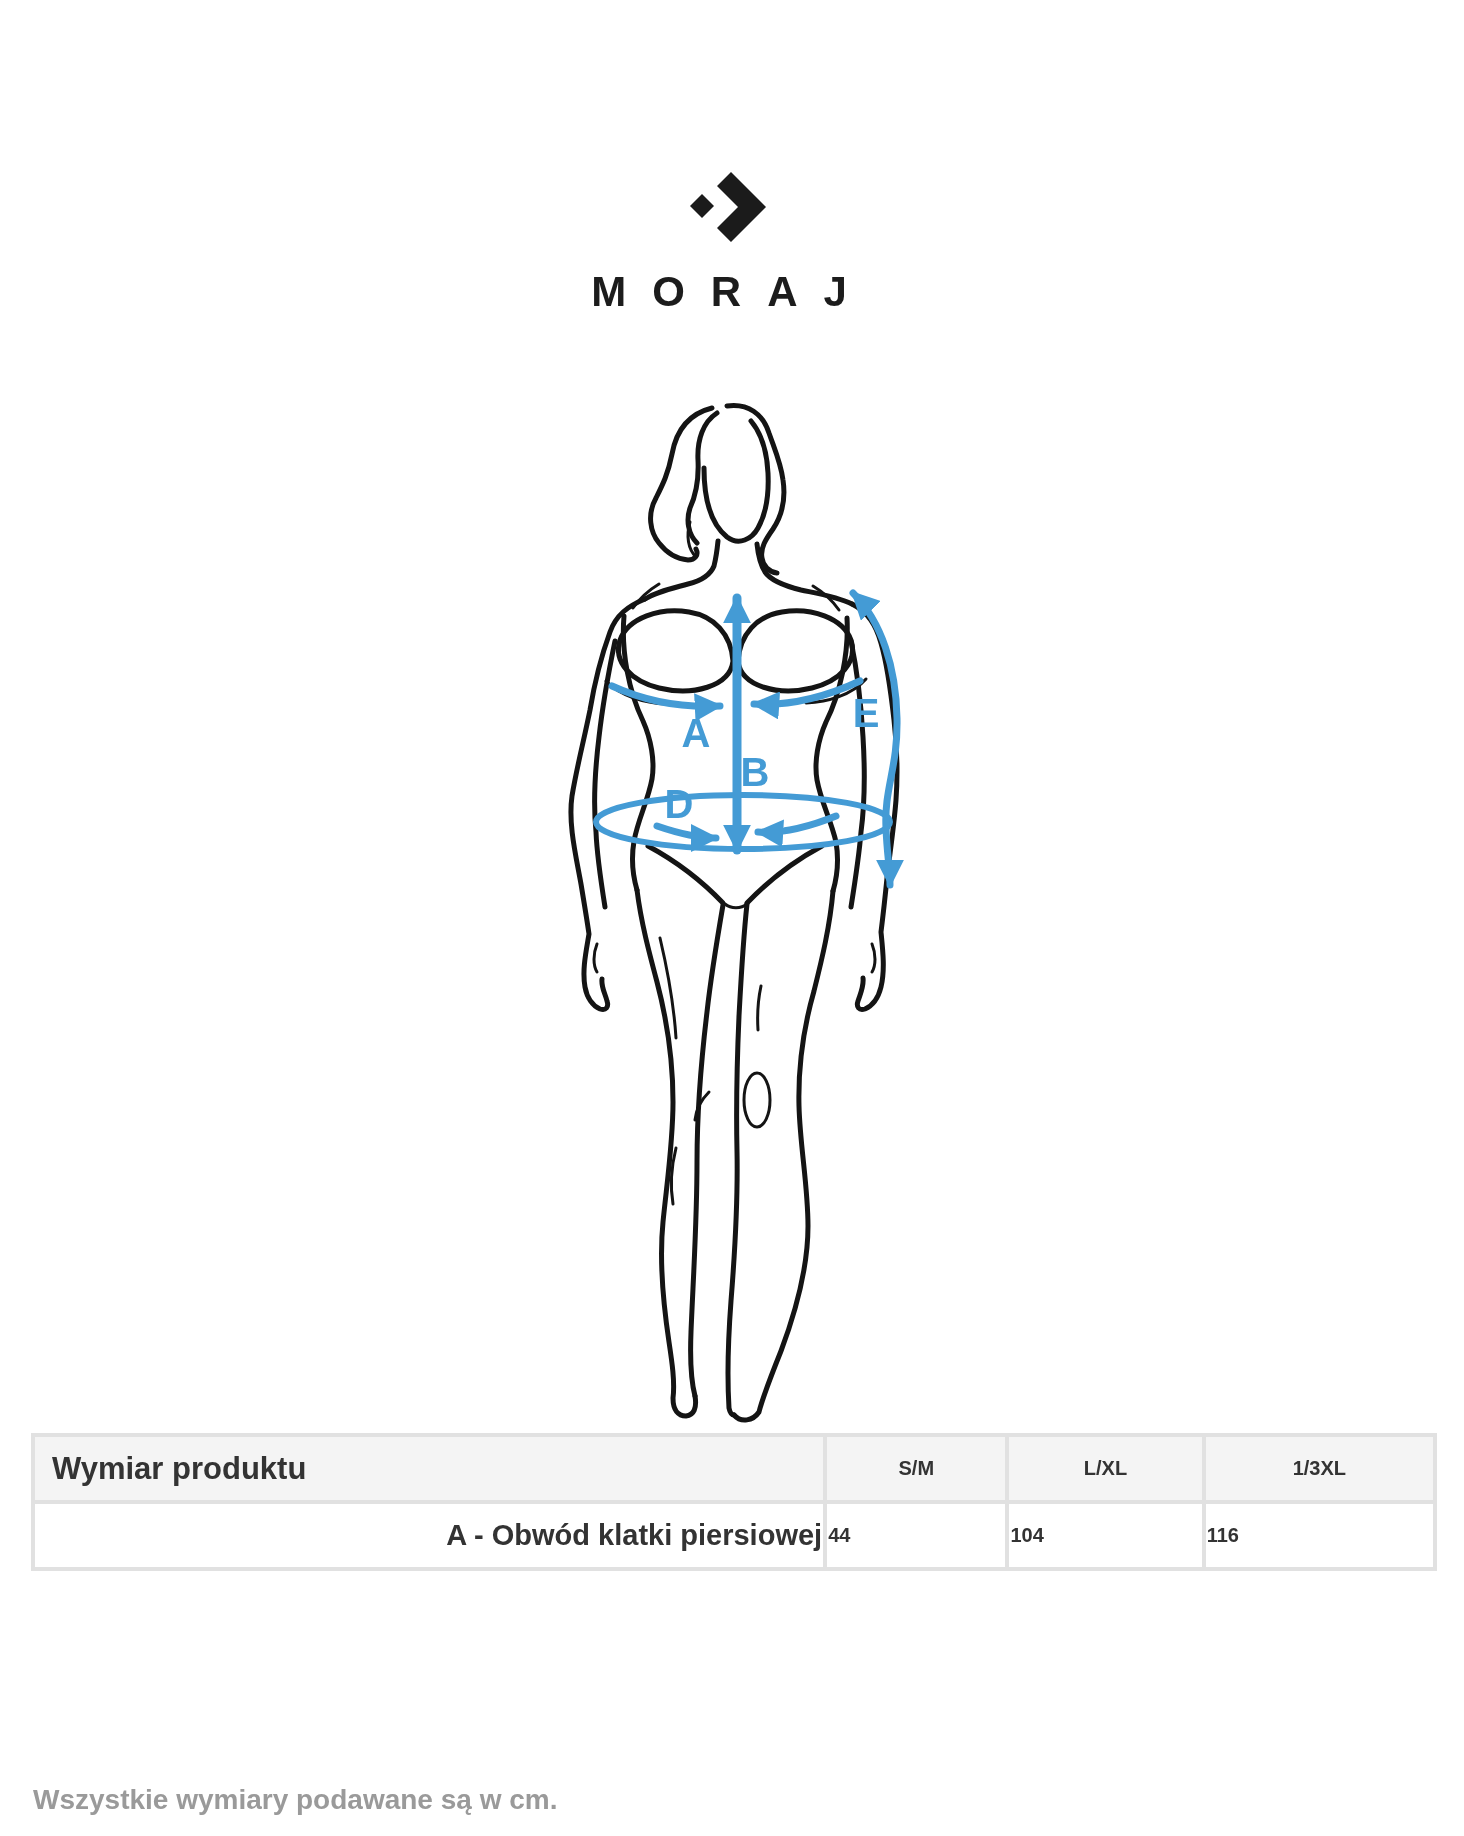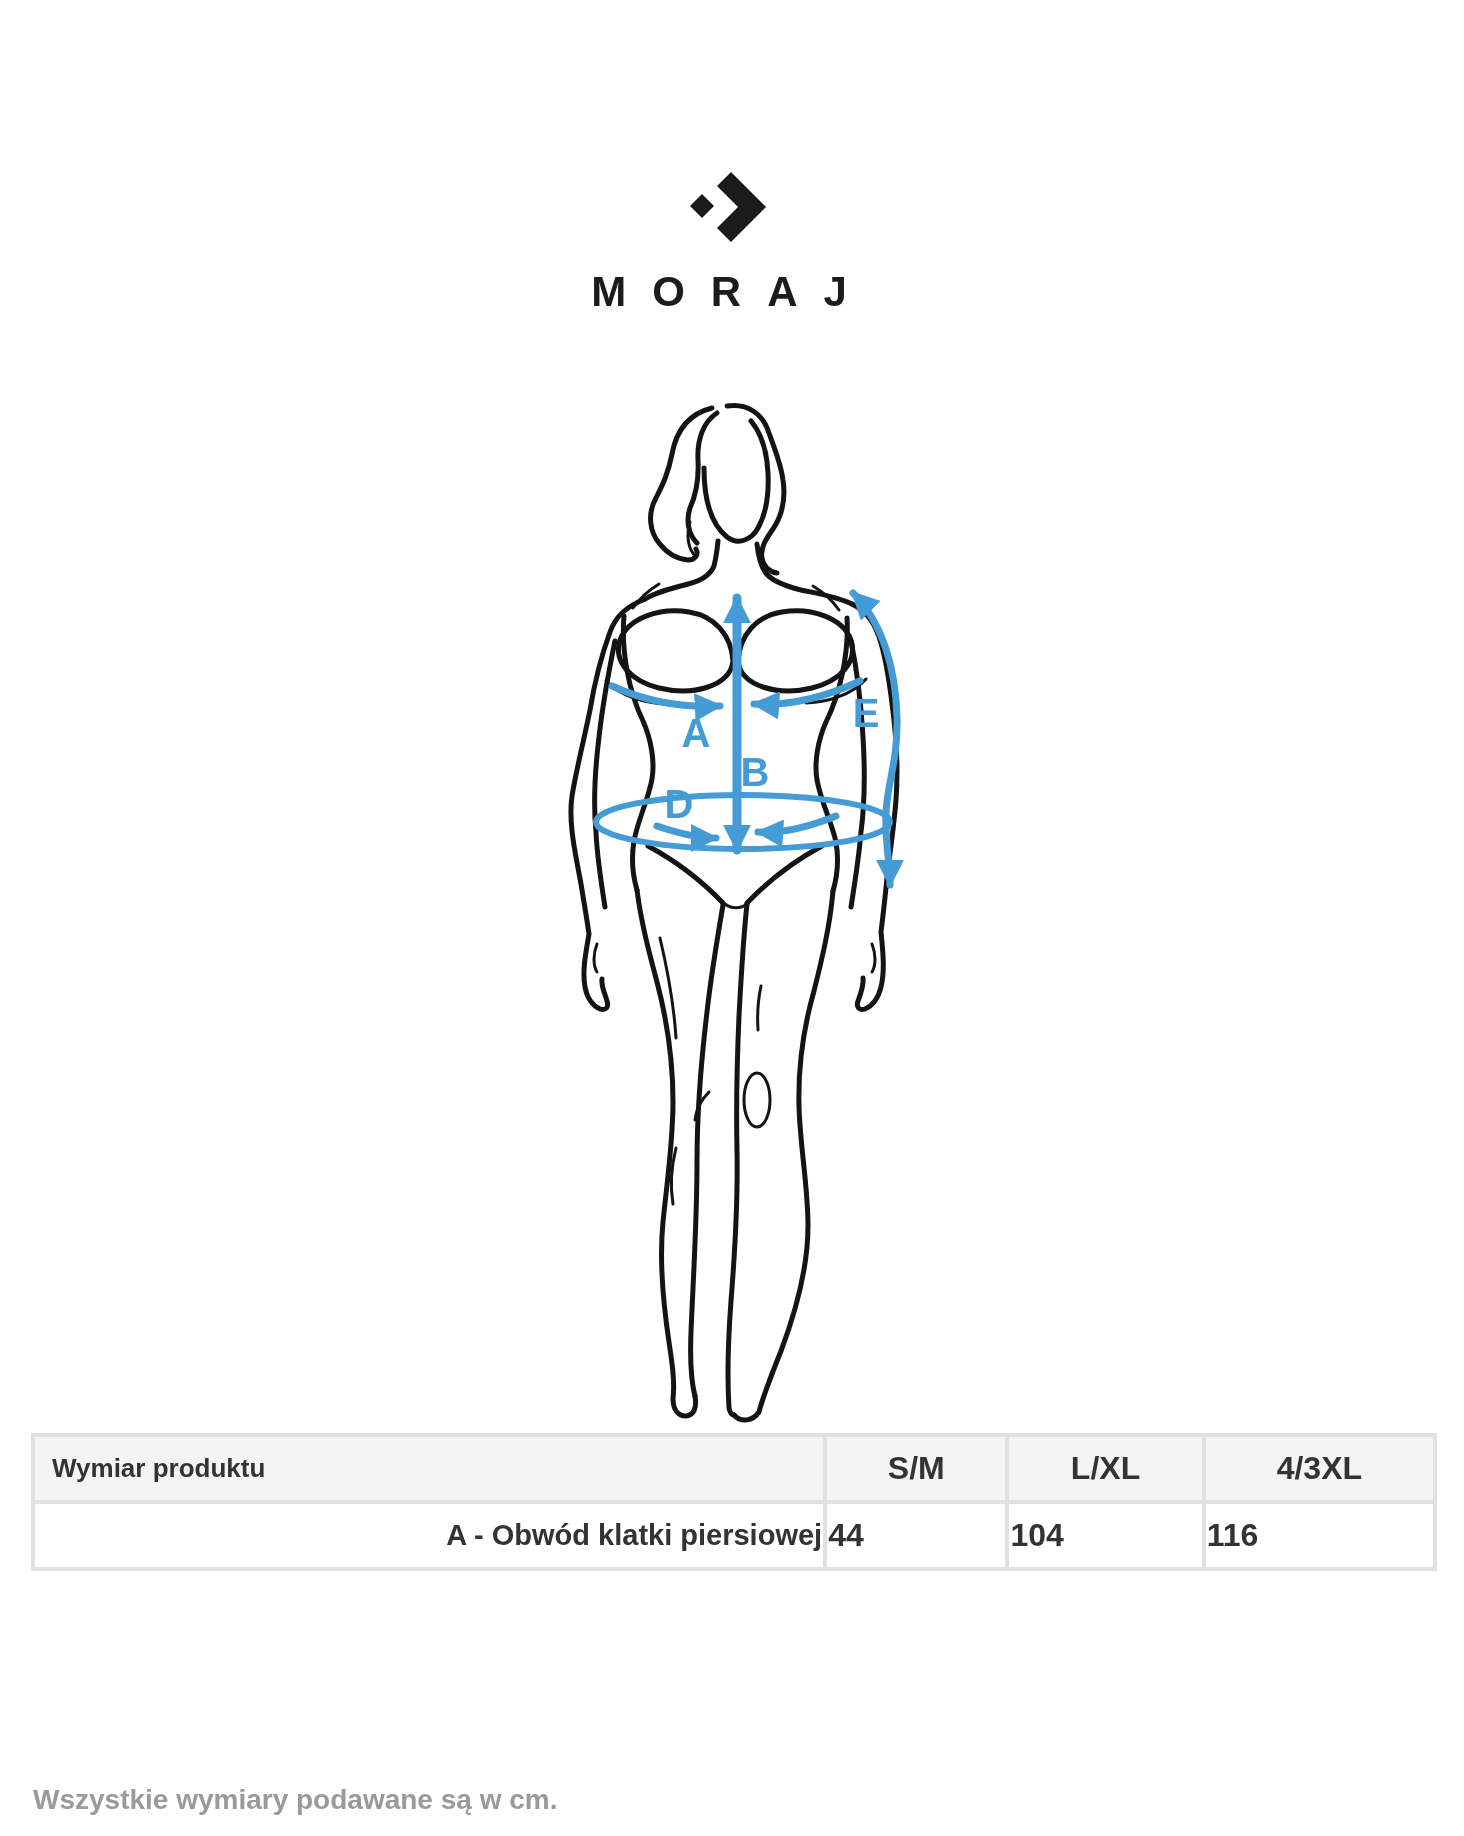--- a/index.html
+++ b/index.html
@@ -22,24 +22,24 @@
   .mlabel{fill:#449bd5;font-family:"Liberation Sans",sans-serif;font-weight:bold;font-size:40px;}
   
   #size-table{
     position:absolute;left:31px;top:1433px;width:1406px;
     border-collapse:collapse;table-layout:fixed;
   }
   #size-table td,#size-table th{
     border:4px solid #e1e1e1;height:61px;vertical-align:middle;
     font-weight:bold;color:#333;background:#fff;
   }
-  #size-table thead th{background:#f4f4f4;font-size:26px;}
+  #size-table thead th{background:#f4f4f4;font-size:31px;}
   #size-table th.head-label{text-align:left;padding-left:17px;}
   #size-table td.row-label{text-align:right;padding-left:17px;font-size:29px;}
-  #size-table td.val,#size-table th.size-col{font-size:32px;}
+  #size-table td.val,#size-table th.size-col{font-size:20px;}
   .c0{width:56.5%;} .c1{width:13%;} .c2{width:14%;} .c3{width:16.5%;}
   
   #footer-note{
     position:absolute;left:33px;top:1784px;font-size:28px;font-weight:bold;color:#9a9a9a;
   }
 </style>
 </head>
 <body>
 
 <div id="page">
@@ -113,21 +113,21 @@
         <col class="c0">
         <col class="c1">
         <col class="c2">
         <col class="c3">
       </colgroup>
     <thead>
       <tr>
         <th class="head-label">Wymiar produktu</th>
         <th class="size-col">S/M</th>
         <th class="size-col">L/XL</th>
-        <th class="size-col">4/3XL</th>
+        <th class="size-col">1/3XL</th>
       </tr>
     </thead>
     <tbody>
       <tr>
         <td class="row-label">A - Obwód klatki piersiowej</td>
         <td class="val">44</td>
         <td class="val">104</td>
         <td class="val">116</td>
       </tr>
     </tbody>

